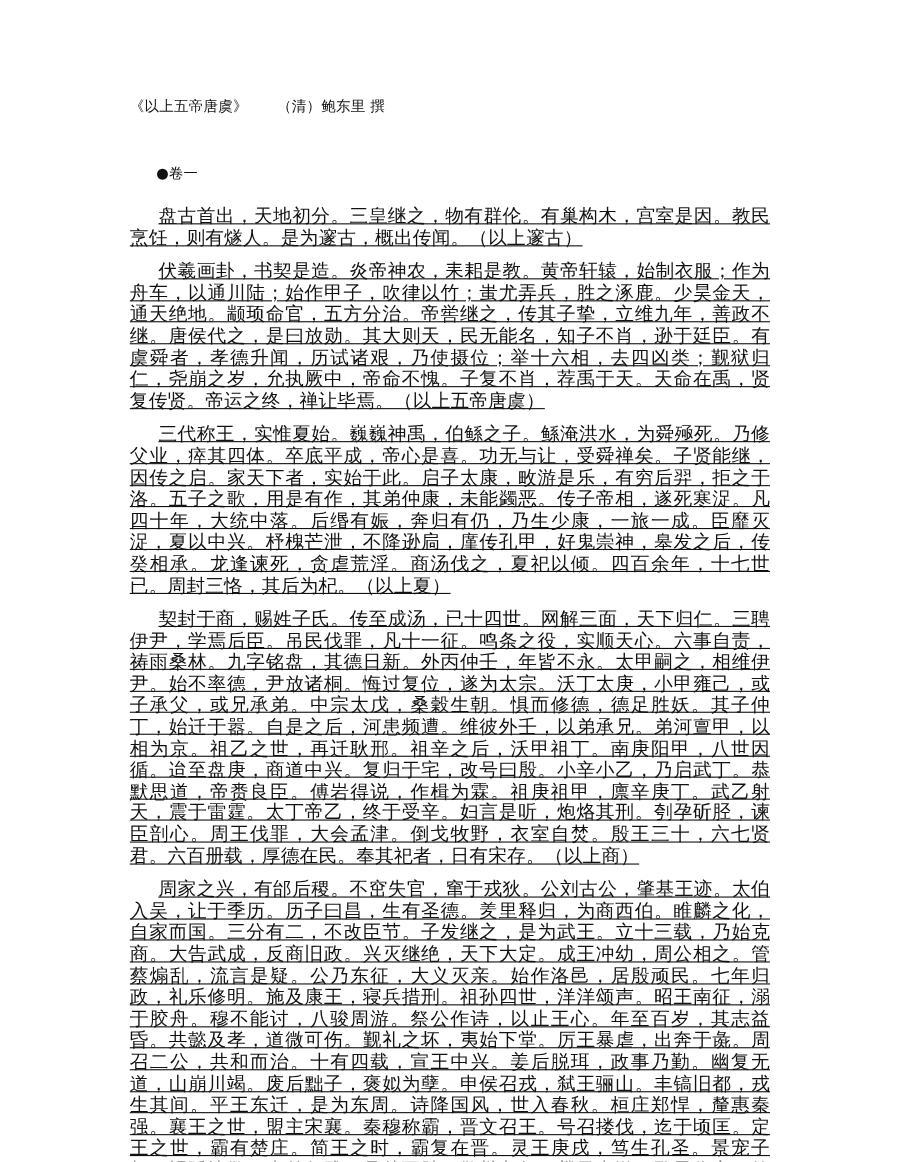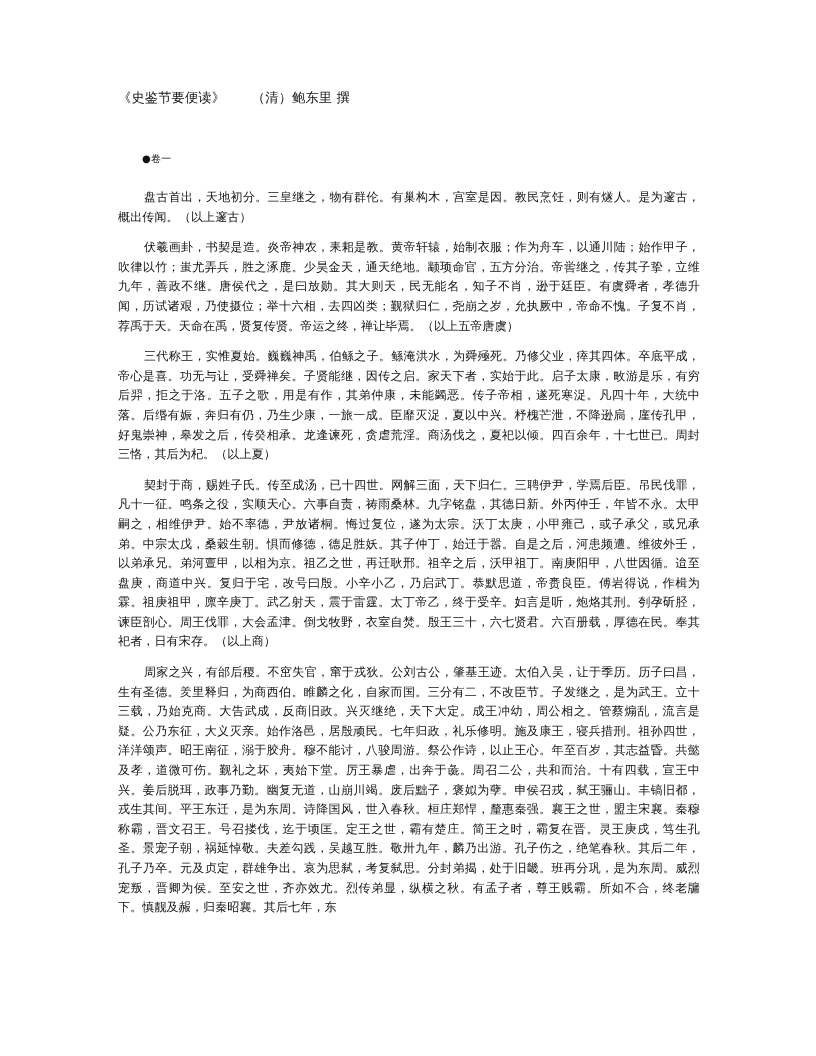--- a/index.html
+++ b/index.html
@@ -33,53 +33,54 @@
     line-height: 19.5px;
     letter-spacing: 0.2px;
     white-space: pre;
     margin: 0 0 0 0;
     padding-left: 0px;
   }
   .gap-after-title {
     height: 41px;
   }
   .chapter-heading {
-    font-size: 10px;
+    font-size: 13px;
     line-height: 19.5px;
     letter-spacing: 0.2px;
     padding-left: 24px;
     margin: 0;
     white-space: pre;
   }
   .gap-after-chapter {
     height: 20px;
   }
   p.para {
-    font-size: 12px;
+    font-size: 17px;
     line-height: 19.6px;
     letter-spacing: 0.15px;
     margin: 0 0 11px 0;
     text-align: justify;
     text-justify: inter-ideograph;
     text-indent: 26px;
     word-break: break-all;
     overflow-wrap: break-word;
     hanging-punctuation: none;
+    text-decoration: underline;
   }
   p.para:last-child {
     margin-bottom: 11px;
   }
 </style>
 </head>
 <body>
 
 <div class="page">
   <div class="content">
 
-    <div class="title-line">《史鉴节要便读》　　（清）鲍东里 撰</div>
+    <div class="title-line">《以上五帝唐虞》　　（清）鲍东里 撰</div>
 
     <div class="gap-after-title"></div>
 
     <div class="chapter-heading">●卷一</div>
 
     <div class="gap-after-chapter"></div>
 
     <div id="paragraphs">
         <p class="para">盘古首出，天地初分。三皇继之，物有群伦。有巢构木，宫室是因。教民烹饪，则有燧人。是为邃古，概出传闻。（以上邃古）</p>
         <p class="para">伏羲画卦，书契是造。炎帝神农，耒耜是教。黄帝轩辕，始制衣服；作为舟车，以通川陆；始作甲子，吹律以竹；蚩尤弄兵，胜之涿鹿。少昊金天，通天绝地。颛顼命官，五方分治。帝喾继之，传其子挚，立维九年，善政不继。唐侯代之，是曰放勋。其大则天，民无能名，知子不肖，逊于廷臣。有虞舜者，孝德升闻，历试诸艰，乃使摄位；举十六相，去四凶类；觐狱归仁，尧崩之岁，允执厥中，帝命不愧。子复不肖，荐禹于天。天命在禹，贤复传贤。帝运之终，禅让毕焉。（以上五帝唐虞）</p>

